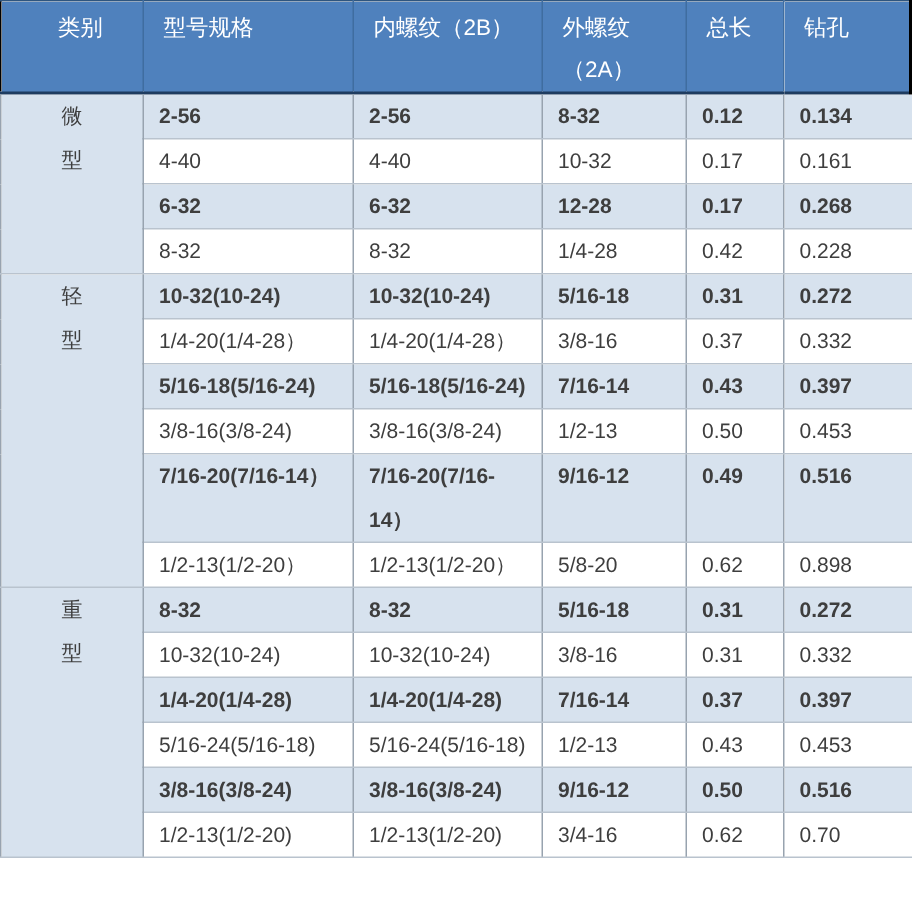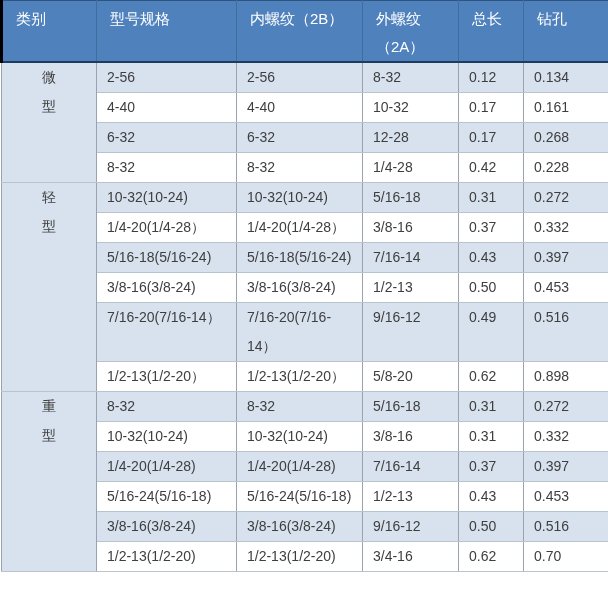--- a/index.html
+++ b/index.html
@@ -24,22 +24,22 @@
     padding: 4px 2px 0 13px;
     height: 57px;
     box-sizing: border-box;
     border-right: 1px solid #3F6DA0;
     border-left: 1px solid #3F6DA0;
     border-top: 1px solid #2E557F;
     border-bottom: 2px solid #1E3C60;
     white-space: pre-line;
     overflow: hidden;
   }
-  table.spec-table th:first-child { border-left: 3px solid #000000; }
-  table.spec-table th:last-child  { border-right: 1px solid #000000; }
+  table.spec-table th:first-child { border-left: 1px solid #000000; text-align: center; }
+  table.spec-table th:last-child  { border-right: 6px solid #000000; }
   table.spec-table td {
     vertical-align: top;
     line-height: 29px;
     height: 29px;
     padding: 0 2px 0 10px;
     font-size: 14px;
     color: var(--body-text, #3E3E3E);
     border-left: 1px solid #98A3AF;
     border-right: 1px solid #98A3AF;
     border-top: 1px solid #B9C3CE;
@@ -48,21 +48,21 @@
     overflow: hidden;
     box-sizing: border-box;
   }
   table.spec-table tbody tr.group-start td { border-top: 1px solid #8E9AA6; }
   table.spec-table td.cat {
     background: var(--band-bg, #D7E2EE);
     text-align: center;
     padding: 0 2px;
     white-space: pre-line;
   }
-  table.spec-table tr.band td.data { background: var(--band-bg, #D7E2EE); }
+  table.spec-table tr.band td.data { background: var(--band-bg, #D7E2EE); font-weight: bold; }
 </style>
 </head>
 <body>
 
 <div class="page">
   <table class="spec-table">
     <colgroup>
       <col style="width:95px">
       <col style="width:140px">
       <col style="width:126px">

